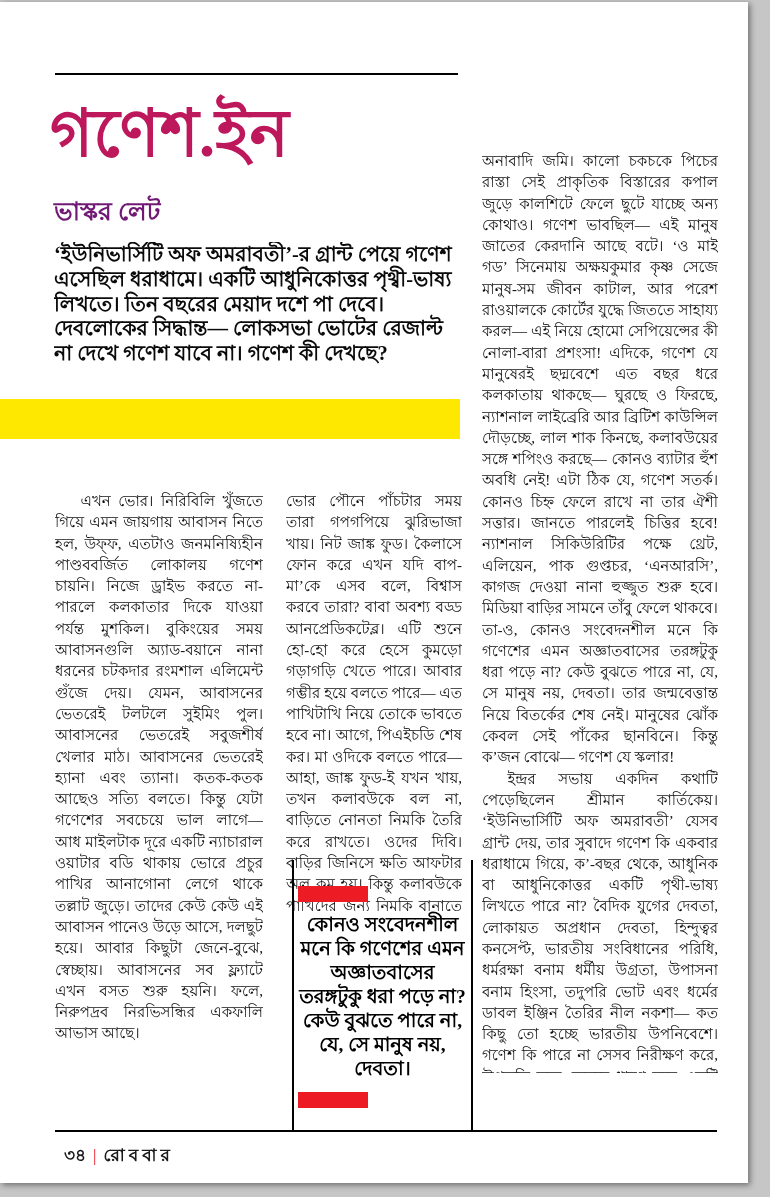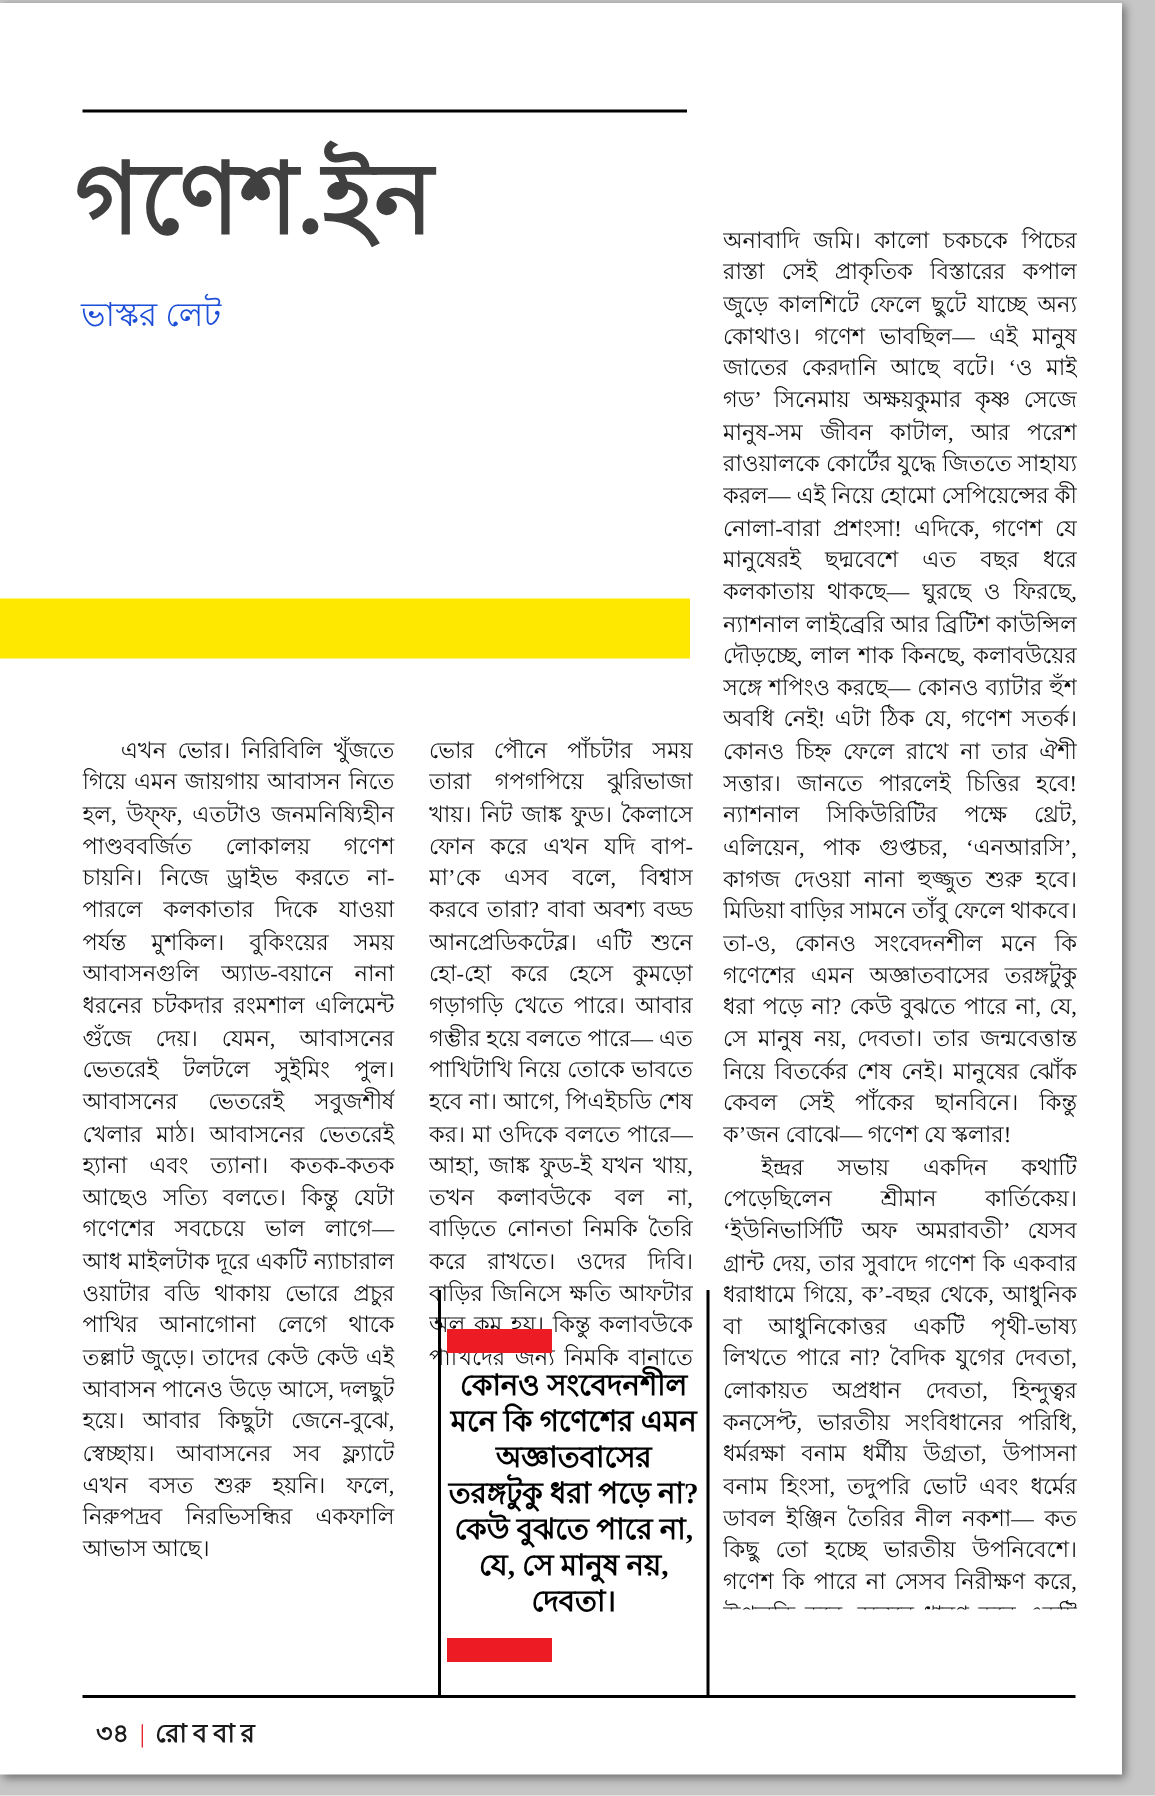--- a/index.html
+++ b/index.html
@@ -10,22 +10,22 @@
   }
   .page{
     position:absolute;left:0;top:2px;width:748px;height:1181px;
     background:#ffffff;box-shadow:2px 2px 6px rgba(0,0,0,.45);
   }
   .abs{position:absolute;}
   .top-rule{left:55px;top:71px;width:403px;height:2px;background:#000;}
   .kicker{left:54px;top:79px;font-size:27px;font-weight:bold;letter-spacing:.5px;white-space:nowrap;}
   .kicker .k-black{color:#000;}
   .kicker .k-red{color:#e8131d;}
-  .title{left:50px;top:96px;margin:0;font-size:66px;font-weight:bold;color:#404040;line-height:1.1;white-space:nowrap;}
-  .byline{left:54px;top:190px;font-size:22px;font-weight:normal;color:#1d4ed8;}
+  .title{left:50px;top:96px;margin:0;font-size:66px;font-weight:bold;color:#be185d;line-height:1.1;white-space:nowrap;}
+  .byline{left:54px;top:190px;font-size:25px;font-weight:bold;color:#701a75;}
   .standfirst{
     left:54px;top:240px;width:410px;height:150px;
     font-size:20.5px;font-weight:bold;color:#0a0a0a;line-height:24.8px;text-align:left;overflow:hidden;
   }
   .yellow-bar{left:0;top:397px;width:460px;height:40px;background:#ffe800;}
   .col{color:#111;font-size:15px;line-height:21.3px;text-align:justify;overflow:hidden;margin-top:32px;}
   .col p{margin:0;}
   .col p.indent{text-indent:1.7em;}
   .col1{left:55px;top:457px;width:208px;height:685px;}
   .col2{left:286px;top:457px;width:176px;height:420px;}
@@ -51,20 +51,21 @@
 
 <div class="page">
 
   <div class="abs top-rule"></div>
 
 
   <h1 class="abs title">গণেশ.ইন</h1>
 
   <div class="abs byline">ভাস্কর লেট</div>
 
+  <div class="abs standfirst">‘ইউনিভার্সিটি অফ অমরাবতী’-র গ্রান্ট পেয়ে গণেশ এসেছিল ধরাধামে। একটি আধুনিকোত্তর পৃথ্বী-ভাষ্য লিখতে। তিন বছরের মেয়াদ দশে পা দেবে। দেবলোকের সিদ্ধান্ত— লোকসভা ভোটের রেজাল্ট না দেখে গণেশ যাবে না। গণেশ কী দেখছে?</div>
 
   <div class="abs yellow-bar"></div>
 
   <div class="abs col col1">
     <p class="para indent">এখন ভোর। নিরিবিলি খুঁজতে গিয়ে এমন জায়গায় আবাসন নিতে হল, উফ্ফ, এতটাও জনমনিষ্যিহীন পাণ্ডববর্জিত লোকালয় গণেশ চায়নি। নিজে ড্রাইভ করতে না-পারলে কলকাতার দিকে যাওয়া পর্যন্ত মুশকিল। বুকিংয়ের সময় আবাসনগুলি অ্যাড-বয়ানে নানা ধরনের চটকদার রংমশাল এলিমেন্ট গুঁজে দেয়। যেমন, আবাসনের ভেতরেই টলটলে সুইমিং পুল। আবাসনের ভেতরেই সবুজশীর্ষ খেলার মাঠ। আবাসনের ভেতরেই হ্যানা এবং ত্যানা। কতক-কতক আছেও সত্যি বলতে। কিন্তু যেটা গণেশের সবচেয়ে ভাল লাগে— আধ মাইলটাক দূরে একটি ন্যাচারাল ওয়াটার বডি থাকায় ভোরে প্রচুর পাখির আনাগোনা লেগে থাকে তল্লাট জুড়ে। তাদের কেউ কেউ এই আবাসন পানেও উড়ে আসে, দলছুট হয়ে। আবার কিছুটা জেনে-বুঝে, স্বেচ্ছায়। আবাসনের সব ফ্ল্যাটে এখন বসত শুরু হয়নি। ফলে, নিরুপদ্রব নিরভিসন্ধির একফালি আভাস আছে।</p>
 
   </div>
 
   <div class="abs col col2">
     <p class="para">ভোর পৌনে পাঁচটার সময় তারা গপগপিয়ে ঝুরিভাজা খায়। নিট জাঙ্ক ফুড। কৈলাসে ফোন করে এখন যদি বাপ-মা’কে এসব বলে, বিশ্বাস করবে তারা? বাবা অবশ্য বড্ড আনপ্রেডিকটেব্ল। এটি শুনে হো-হো করে হেসে কুমড়ো গড়াগড়ি খেতে পারে। আবার গম্ভীর হয়ে বলতে পারে— এত পাখিটাখি নিয়ে তোকে ভাবতে হবে না। আগে, পিএইচডি শেষ কর। মা ওদিকে বলতে পারে— আহা, জাঙ্ক ফুড-ই যখন খায়, তখন কলাবউকে বল না, বাড়িতে নোনতা নিমকি তৈরি করে রাখতে। ওদের দিবি। বাড়ির জিনিসে ক্ষতি আফটার অল কম হয়। কিন্তু কলাবউকে পাখিদের জন্য নিমকি বানাতে বললে কী যে কুরুক্ষেত্র হবে, সে একমাত্র গণেশ-ই জানে!</p>

